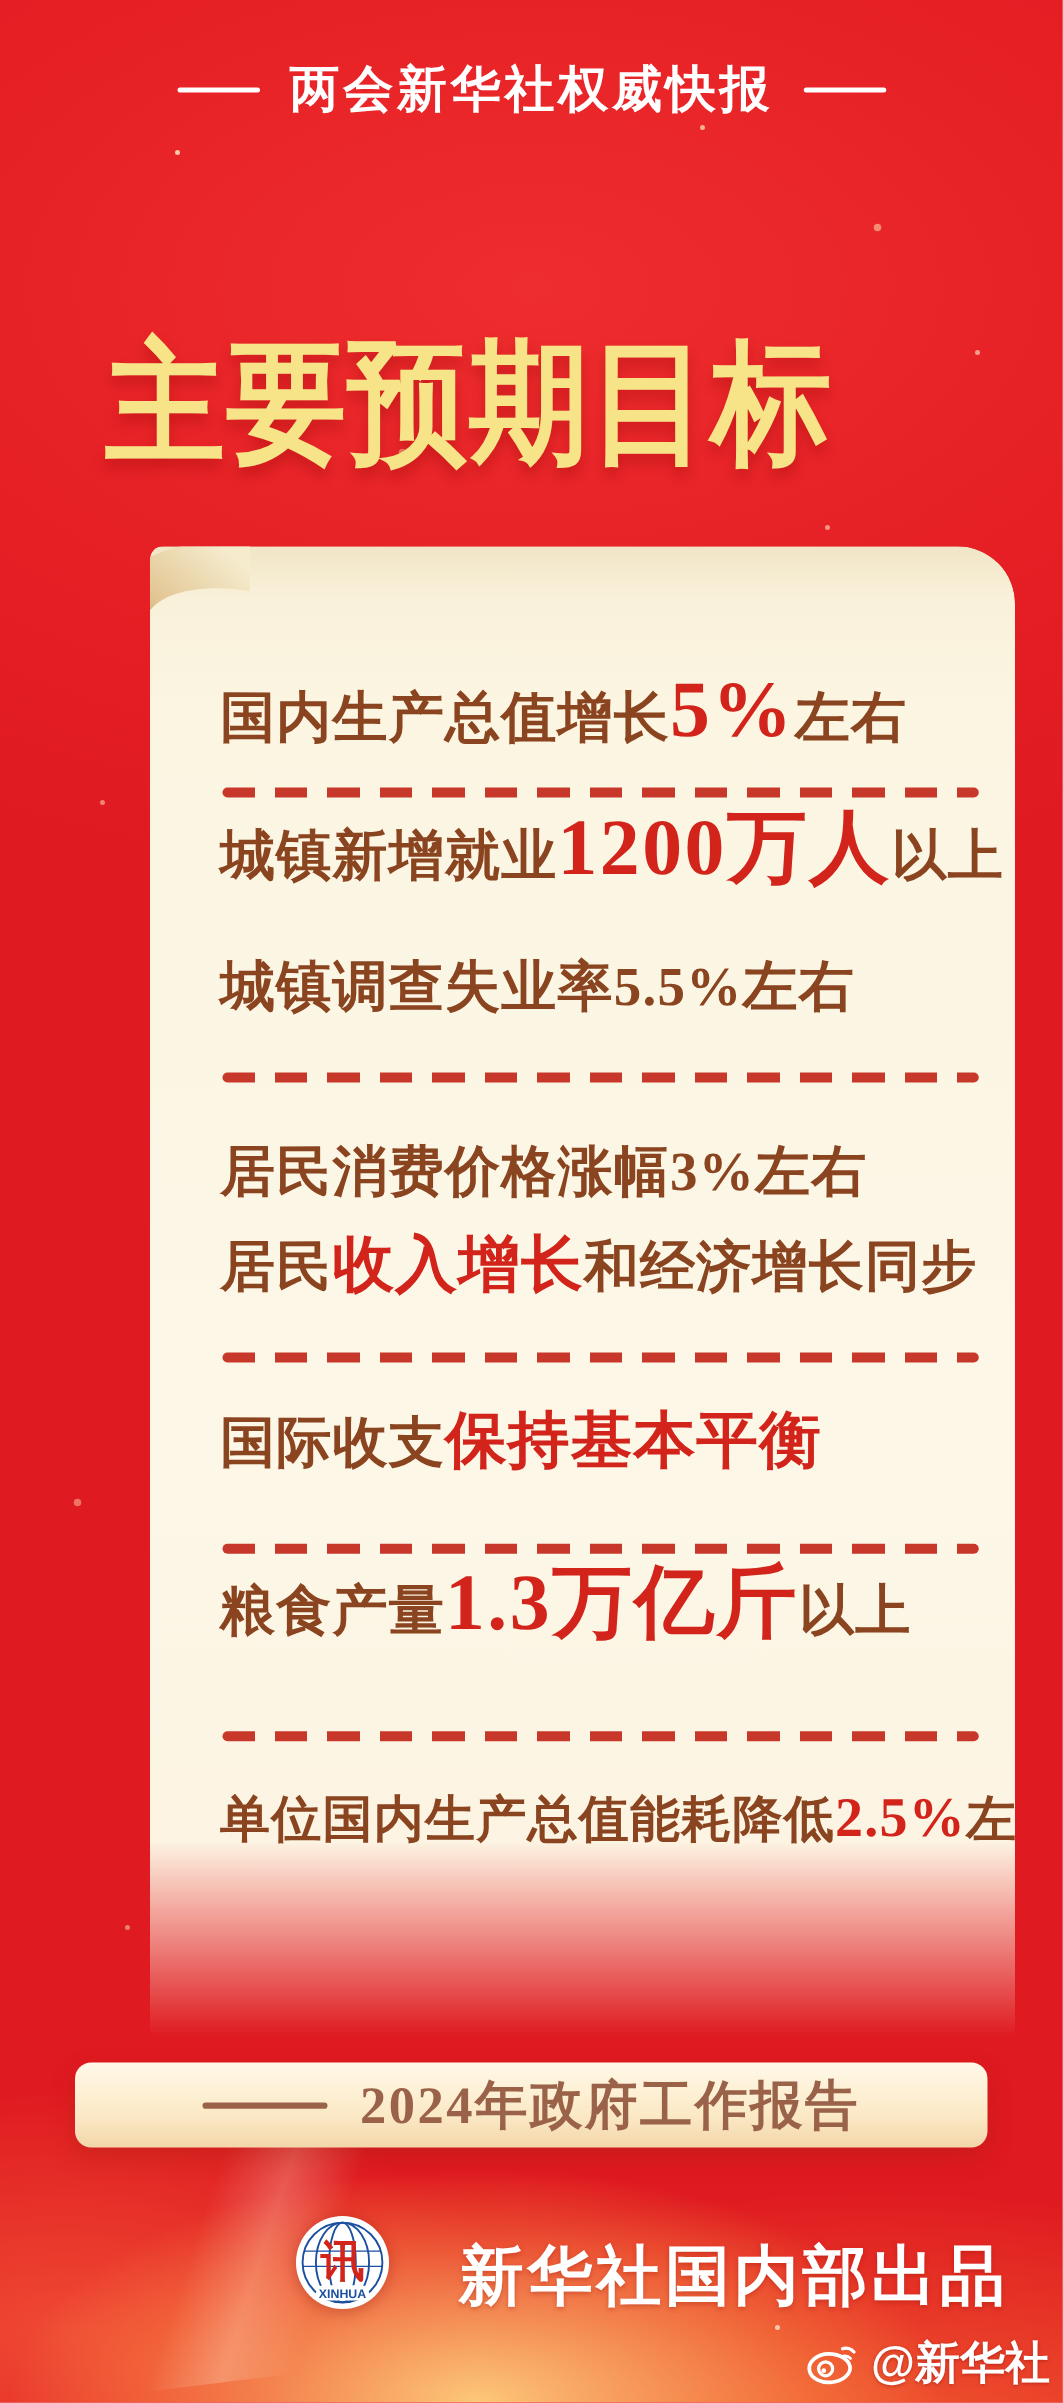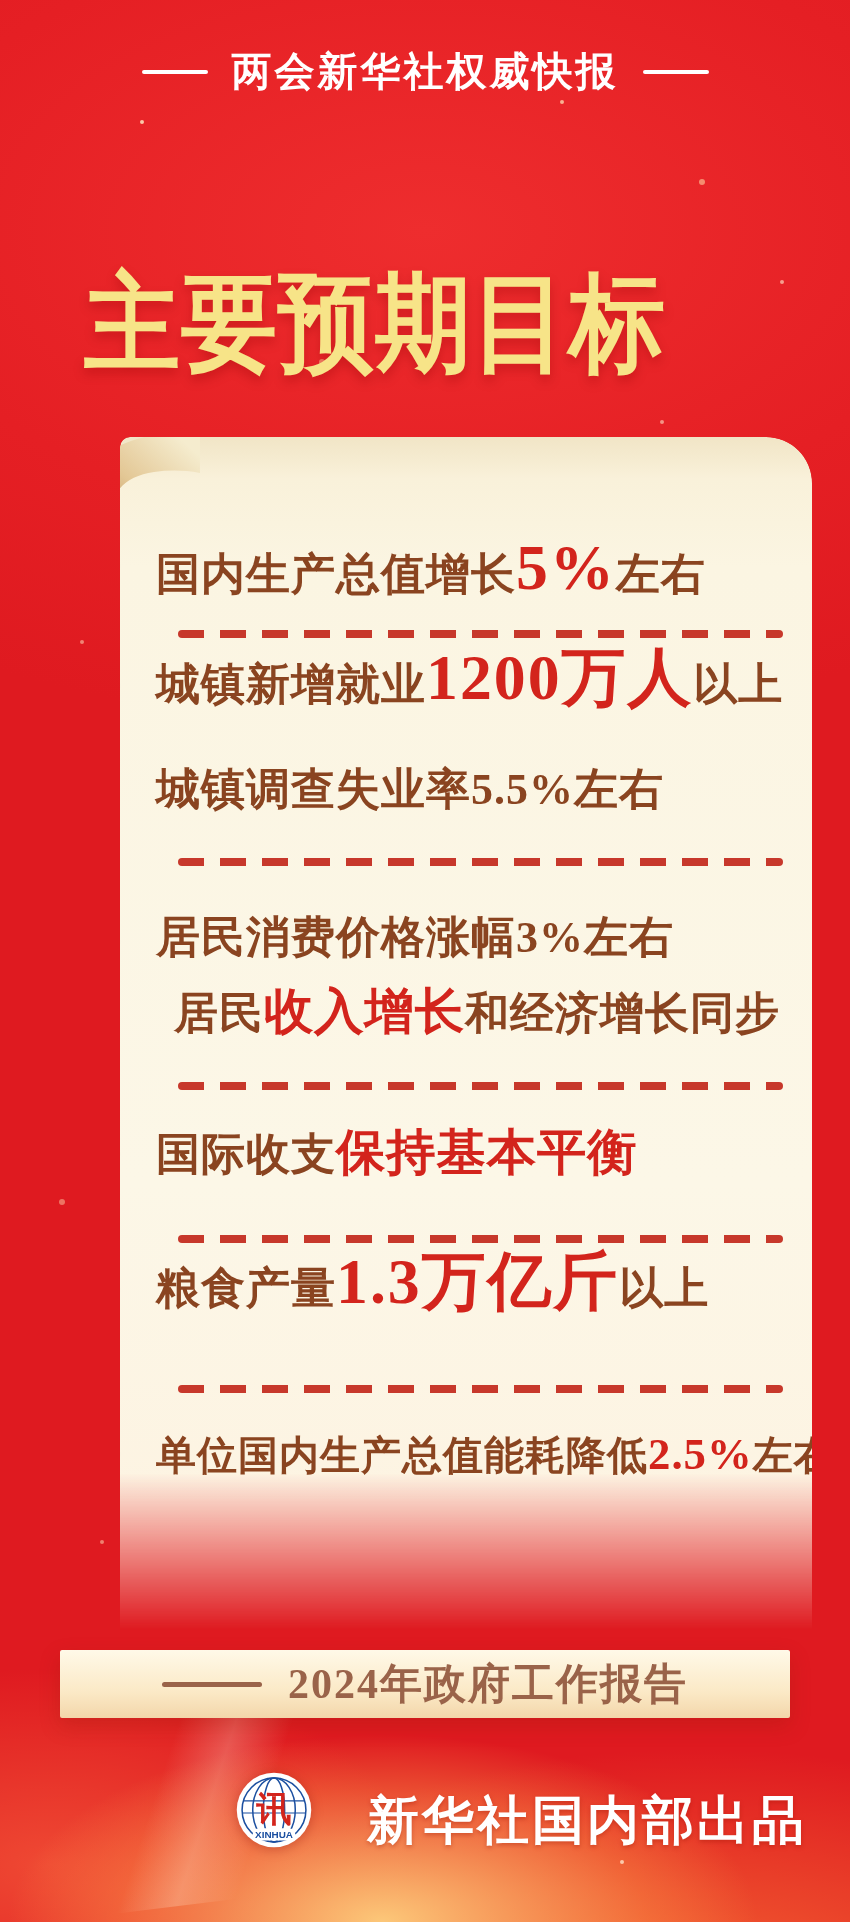--- a/index.html
+++ b/index.html
@@ -36,21 +36,21 @@
     transform:scaleY(1.12);transform-origin:left top;text-shadow:0 6px 10px rgba(140,0,0,.3);}
   
   .paper{position:absolute;left:120px;top:437px;width:692px;height:1205px;
     background:linear-gradient(180deg,#f1e5c6 0px,#f9f1da 42px,#fbf5e2 130px,#fcf7e7 62%,#fdf2e0 100%);
     border-radius:10px 46px 14px 14px;
     box-shadow:0 16px 44px rgba(120,0,10,.35);
     -webkit-mask-image:linear-gradient(180deg,#000 0%,#000 86%,rgba(0,0,0,0) 99%);
     mask-image:linear-gradient(180deg,#000 0%,#000 86%,rgba(0,0,0,0) 99%);}
   .curl{position:absolute;left:-54px;top:-6px;width:134px;height:132px;}
   
-  .goal{position:absolute;left:0;width:660px;padding-left:36px;box-sizing:border-box;
+  .goal{position:absolute;left:0;width:660px;padding-left:56px;box-sizing:border-box;
     font-family:"Liberation Serif","DejaVu Serif",serif;font-weight:600;color:#8a4420;white-space:nowrap;}
   .gl{font-size:44px;line-height:1.3;letter-spacing:1px;}
   .gl + .gl{margin-top:26px;}
   .g2 .gl + .gl{margin-top:48px;}
   .g3 .gl + .gl{margin-top:14px;text-align:right;}
   .g6 .gl{font-size:40px;}
   .g6 .gl + .gl{margin-top:14px;}
   .seg-normal{color:#8a4420;}
   .seg-em{color:#d3241c;font-weight:700;font-size:1.12em;}
   .seg-lg{color:#d3241c;font-weight:700;font-size:1.45em;line-height:1.1;letter-spacing:2px;}
@@ -62,21 +62,21 @@
   .g6 .tri{top:10px;}
   .g1{top:96px;}  .s1{top:193px;}
   .g2{top:206px;} .s2{top:421px;}
   .g3{top:472px;} .s3{top:645px;}
   .g4{top:684px;} .s4{top:798px;}
   .g5{top:810px;} .s5{top:948px;}
   .g6{top:988px;}
   .sep{position:absolute;left:58px;width:605px;height:8px;border-radius:4px;
     background:repeating-linear-gradient(90deg,#c7382b 0px,#c7382b 26px,rgba(0,0,0,0) 26px,rgba(0,0,0,0) 42px);}
   
-  .source-bar{position:absolute;left:60px;top:1650px;width:730px;height:68px;border-radius:2px;
+  .source-bar{position:absolute;left:60px;top:1650px;width:730px;height:68px;border-radius:13px;
     background:linear-gradient(180deg,#fff9e8 0%,#fbe9c6 62%,#f3d6aa 100%);
     box-shadow:0 8px 20px rgba(150,30,10,.28);
     display:flex;align-items:center;justify-content:center;gap:26px;
     color:#9a6349;font-family:"Liberation Serif","DejaVu Serif",serif;font-weight:700;font-size:42px;letter-spacing:2px;}
   .source-dash{width:100px;height:5px;background:#9a6349;border-radius:3px;}
   
   .footer{position:absolute;left:0;top:1770px;width:100%;height:80px;}
   .logo{position:absolute;left:236px;top:2px;width:76px;height:76px;filter:drop-shadow(0 2px 6px rgba(120,0,0,.3));}
   .producer{position:absolute;left:330px;top:16px;color:#fff;font-size:52px;font-weight:bold;letter-spacing:3px;
     text-shadow:0 2px 4px rgba(150,20,0,.35);margin-left:37px;}
@@ -160,13 +160,23 @@
         <ellipse cx="50" cy="50" rx="14" ry="42"></ellipse>
         <path d="M10 38 H90 M8 54 H92" stroke-width="1.4"></path>
       </g>
       <rect x="22" y="74" width="56" height="16" rx="8" fill="#ffffff"></rect>
       <text x="50" y="64" font-size="46" fill="#d3241c" text-anchor="middle" font-weight="bold" font-family="'Liberation Serif','DejaVu Serif',serif">讯</text>
       <text x="50" y="87" font-size="13" fill="#1b4fa0" text-anchor="middle" font-weight="bold" font-family="'Liberation Sans','DejaVu Sans',sans-serif">XINHUA</text>
     </svg>
     <div class="producer">新华社国内部出品</div>
   </div>
 
+  <div class="watermark">
+    <svg width="46" height="38" viewBox="0 0 46 38" aria-hidden="true">
+      <path d="M20 11 C10 11 3.5 18 4.5 24 C5.6 31 14.5 34.8 22.5 33.8 C31.5 32.7 38 27 37 21.3 C36 15.7 29 11 20 11 Z" fill="none" stroke="#ffffff" stroke-width="3"></path>
+      <circle cx="17.5" cy="23" r="5.6" fill="none" stroke="#ffffff" stroke-width="2.6"></circle>
+      <circle cx="16" cy="24.5" r="1.9" fill="#ffffff"></circle>
+      <path d="M31 7 C34.2 5.8 38 7 40.2 9.6" stroke="#ffffff" stroke-width="2.6" fill="none" stroke-linecap="round"></path>
+      <path d="M31.5 13 C33.6 12.4 35.8 13 37.4 14.7" stroke="#ffffff" stroke-width="2.3" fill="none" stroke-linecap="round"></path>
+    </svg>
+    <span class="handle">@新华社</span>
+  </div>
 </div>
 
 </body></html>

